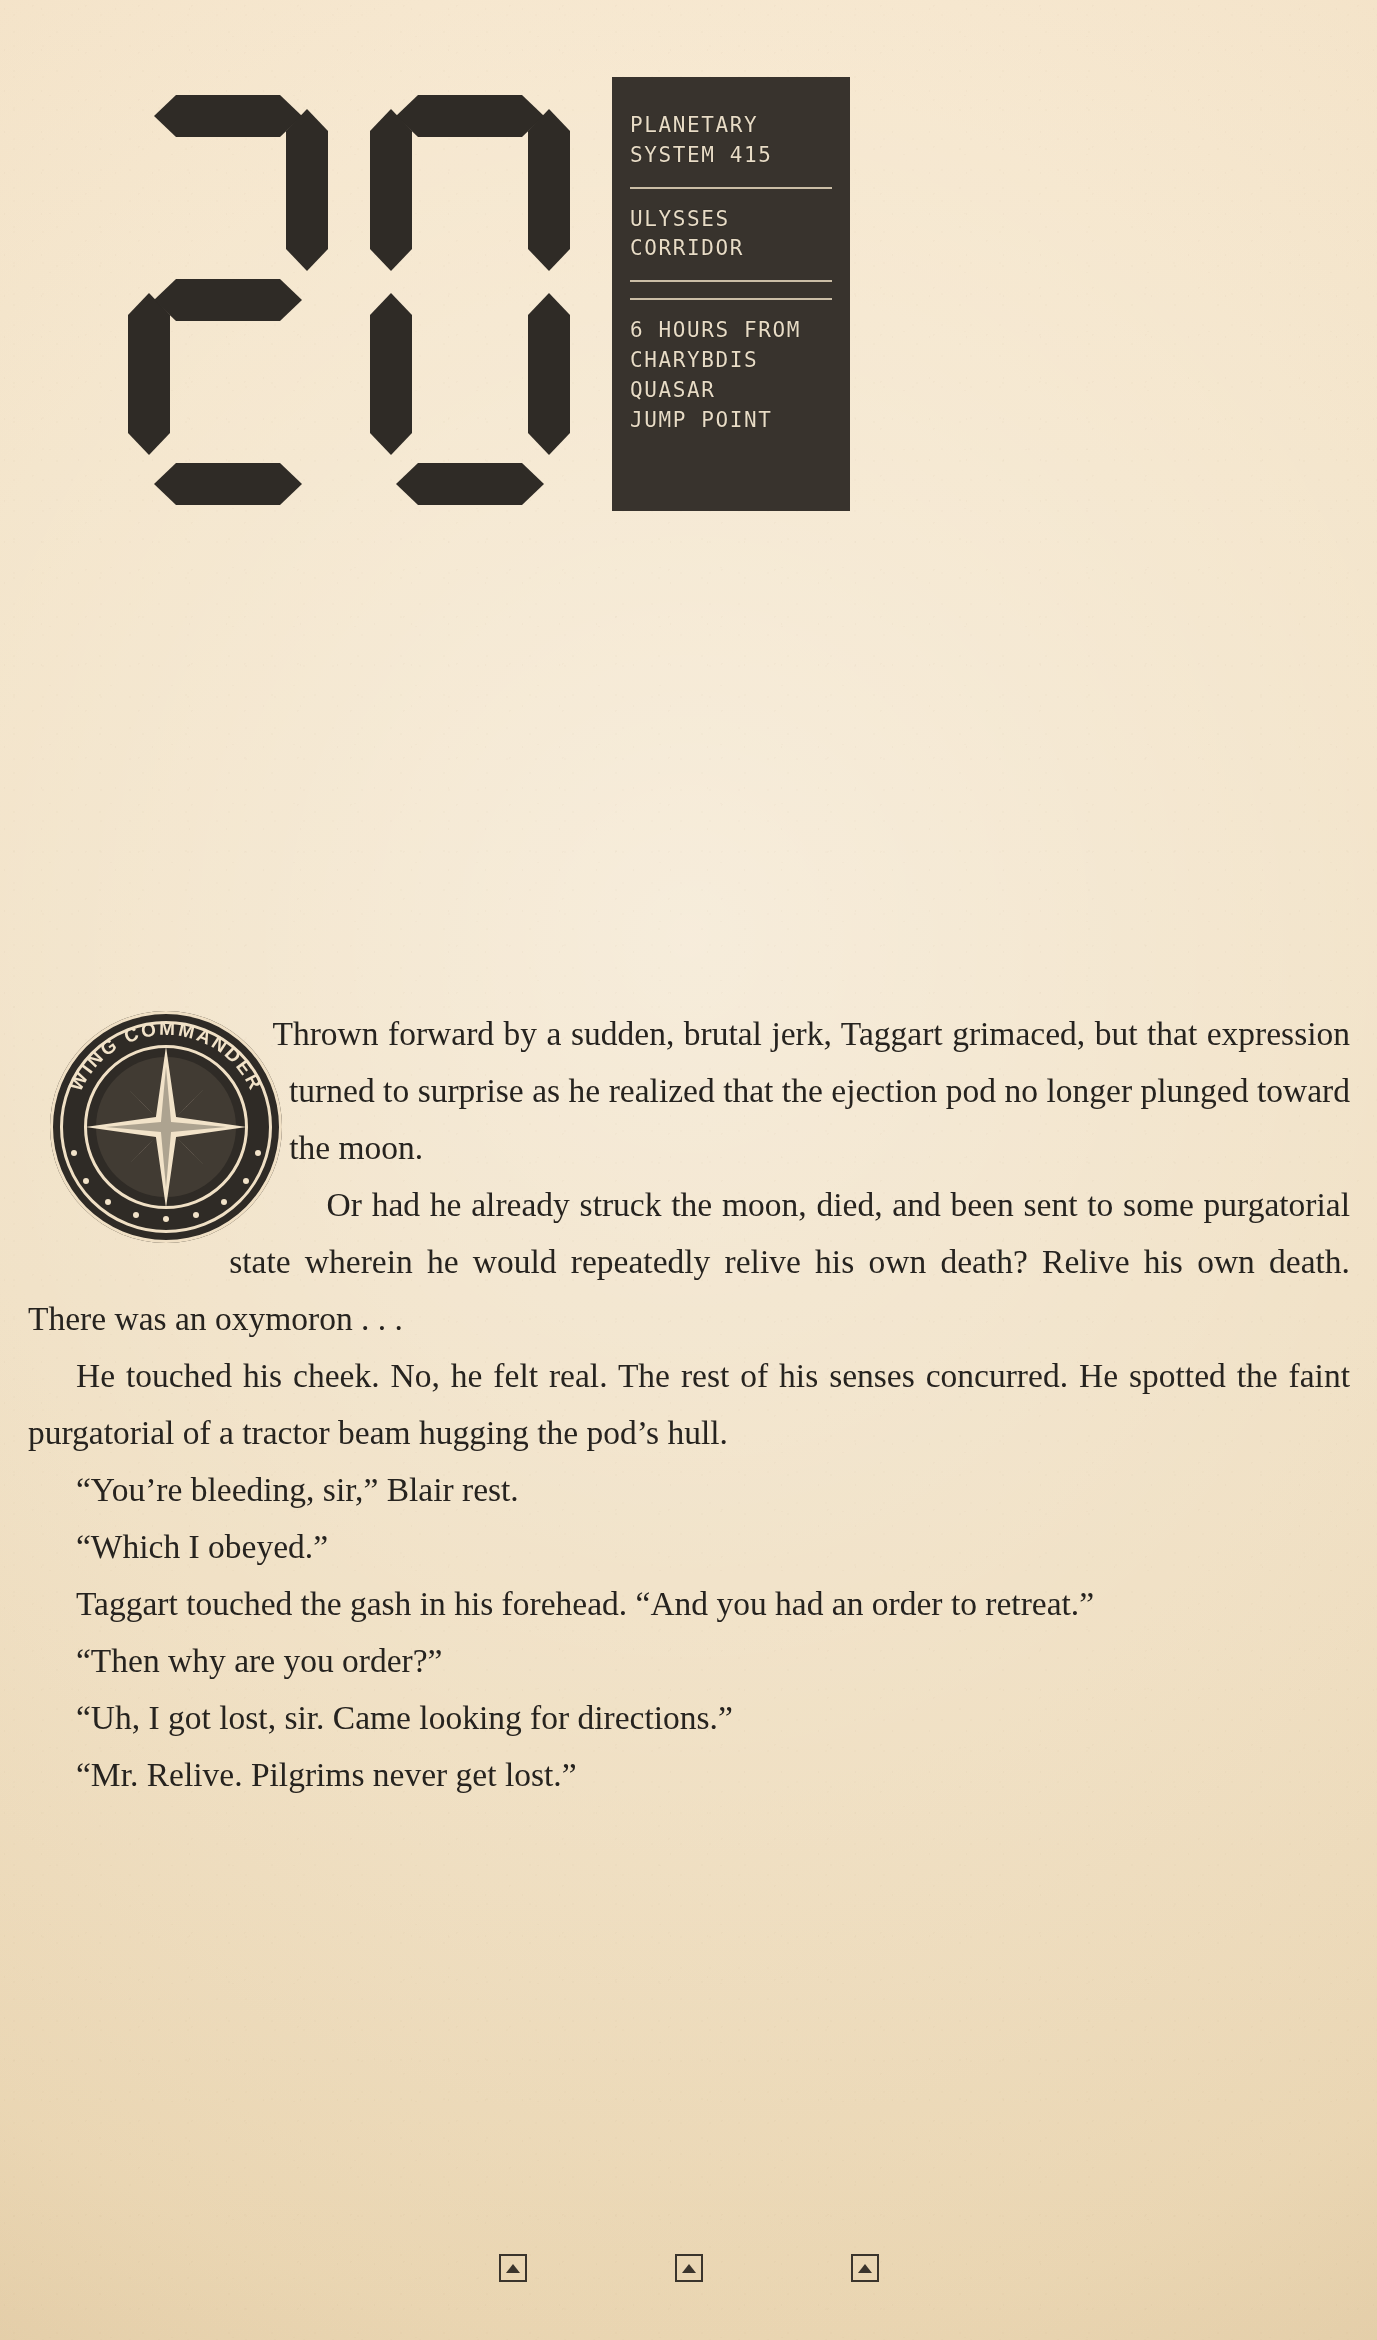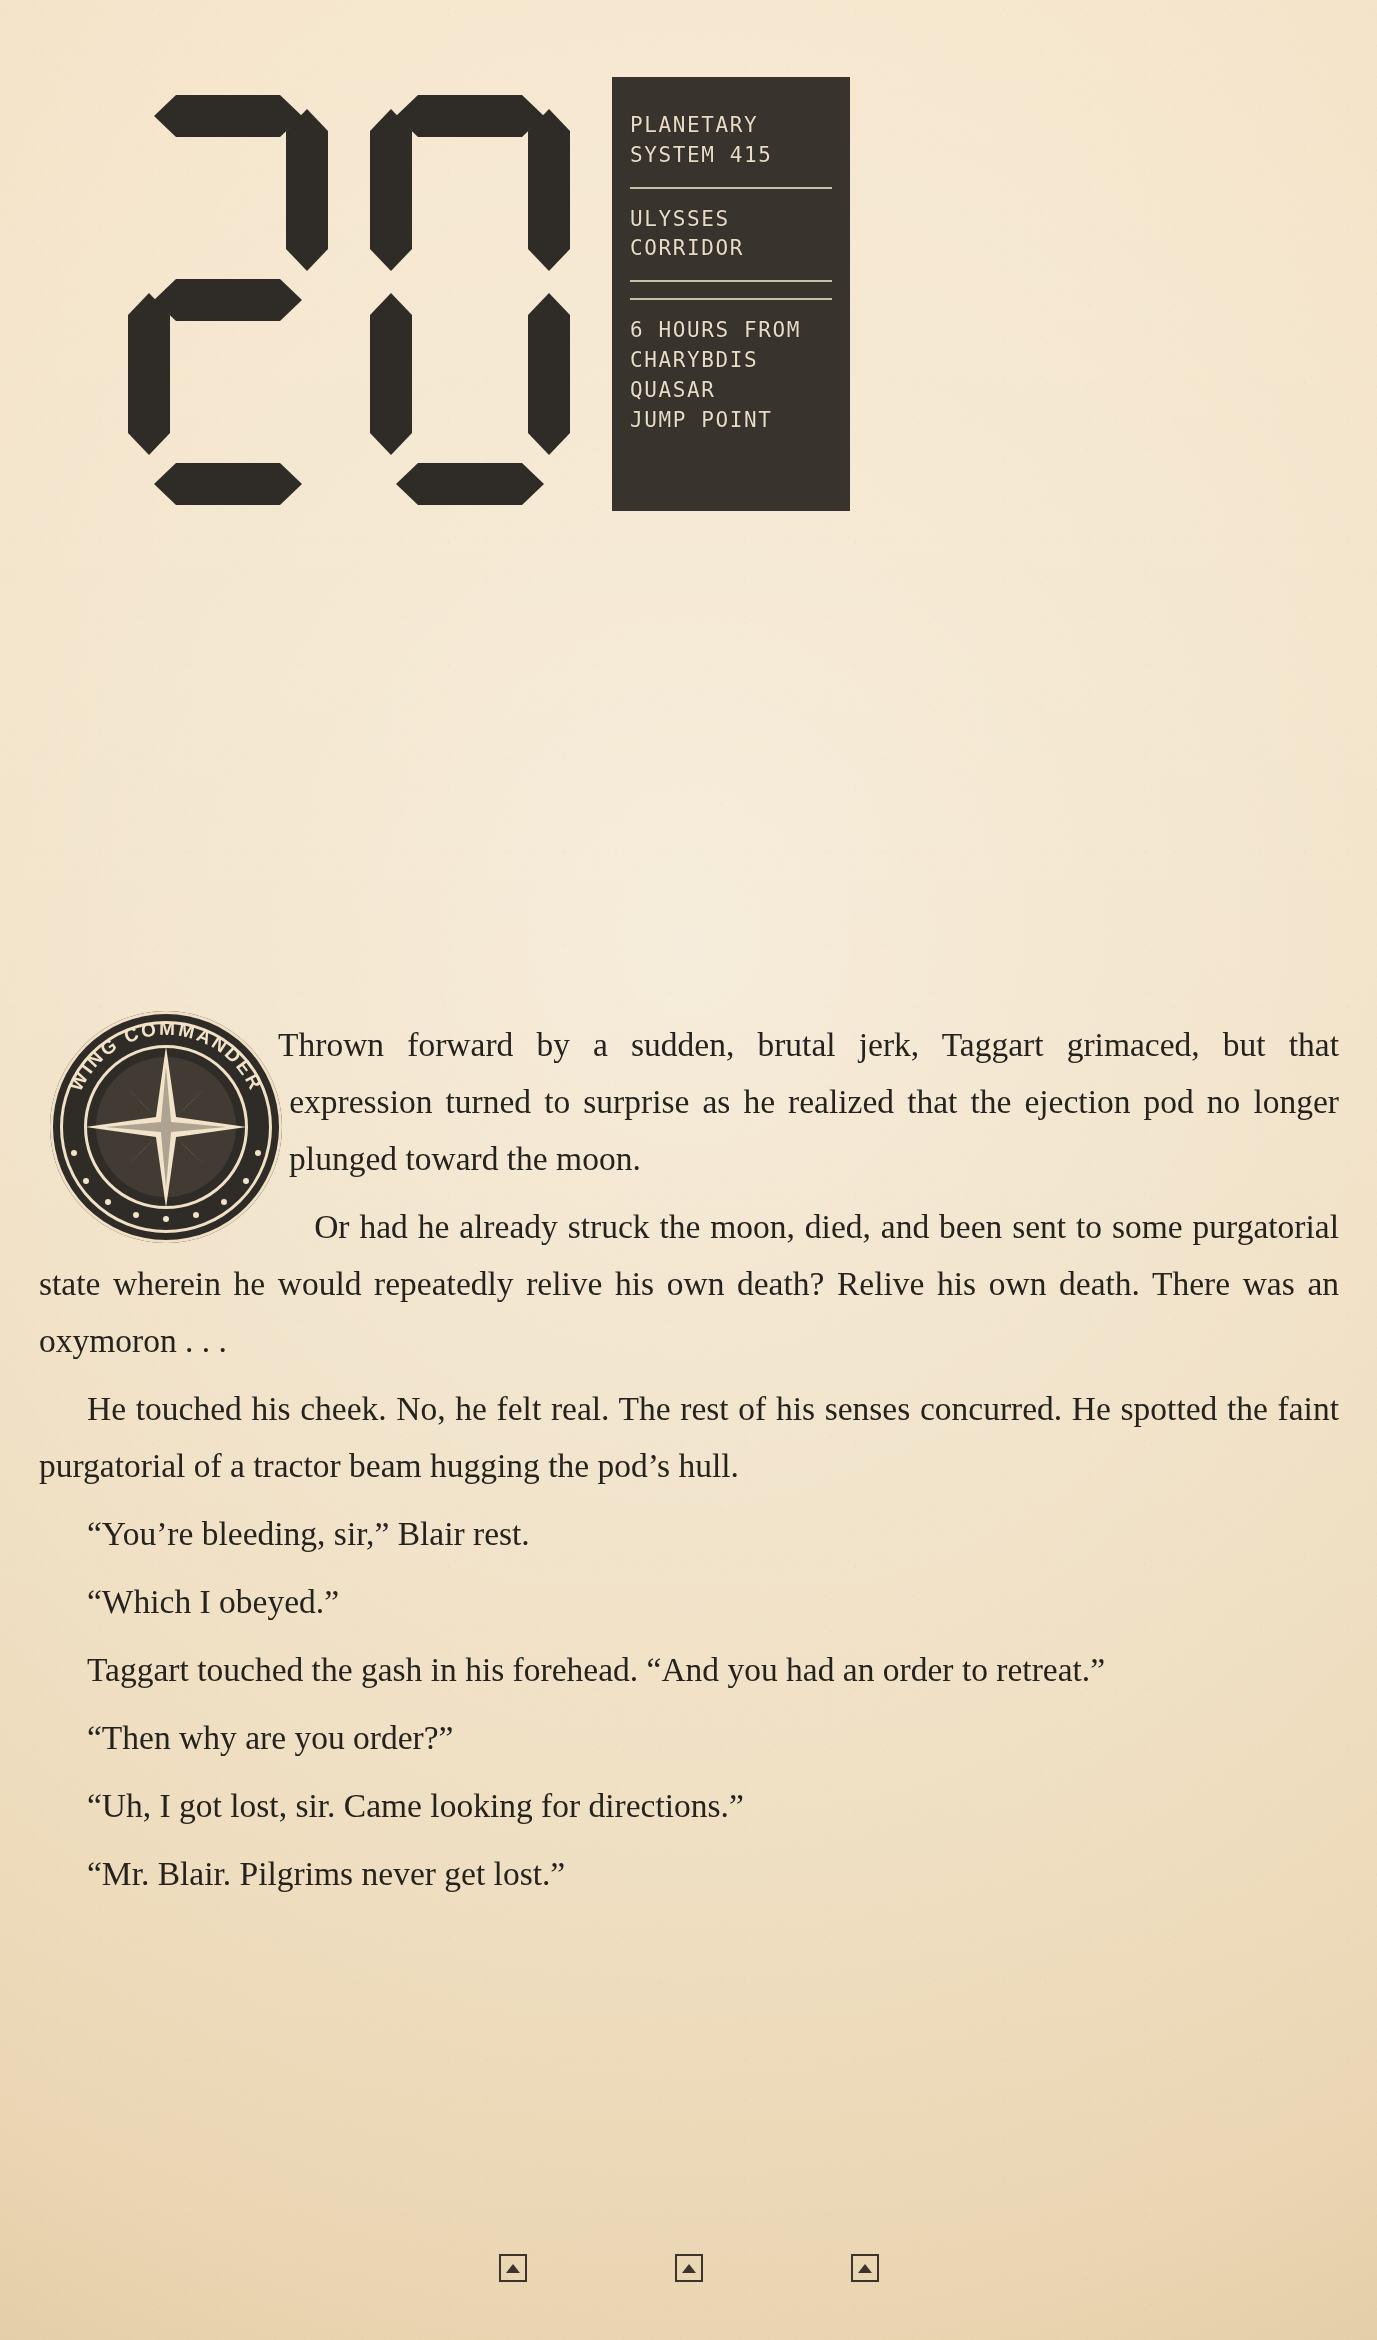--- a/index.html
+++ b/index.html
@@ -116,21 +116,21 @@
     position: absolute;
     left: 28px;
     top: 1005px;
     width: 1322px;
     font-size: 33.5px;
     line-height: 57px;
     color: #26231f;
     text-align: justify;
   }
   .body-col p {
-    margin: 11px;
+    margin: 0;
     text-indent: 0;
   }
   .body-col p.ind { text-indent: 48px; }
 
   
   .medallion-float {
     float: left;
     width: 232px;
     height: 232px;
     shape-outside: circle(50%);
@@ -310,21 +310,21 @@
     </div>
 
     <p>Thrown forward by a sudden, brutal jerk, Taggart grimaced, but that expression turned to surprise as he realized that the ejection pod no longer plunged toward the moon.</p>
     <p class="ind">Or had he already struck the moon, died, and been sent to some purgatorial state wherein he would repeatedly relive his own death? Relive his own death. There was an oxymoron . . .</p>
     <p class="ind">He touched his cheek. No, he felt real. The rest of his senses concurred. He spotted the faint purgatorial of a tractor beam hugging the pod’s hull.</p>
     <p class="ind">“You’re bleeding, sir,” Blair rest.</p>
     <p class="ind">“Which I obeyed.”</p>
     <p class="ind">Taggart touched the gash in his forehead. “And you had an order to retreat.”</p>
     <p class="ind">“Then why are you order?”</p>
     <p class="ind">“Uh, I got lost, sir. Came looking for directions.”</p>
-    <p class="ind">“Mr. Blair. Pilgrims never get lost.”</p>
+    <p class="ind">“Mr. Relive. Pilgrims never get lost.”</p>
   </div>
 
   <div class="footer-orn">
     <div class="orn"></div>
     <div class="orn"></div>
     <div class="orn"></div>
   </div>
 </div>
 
 </body></html>

